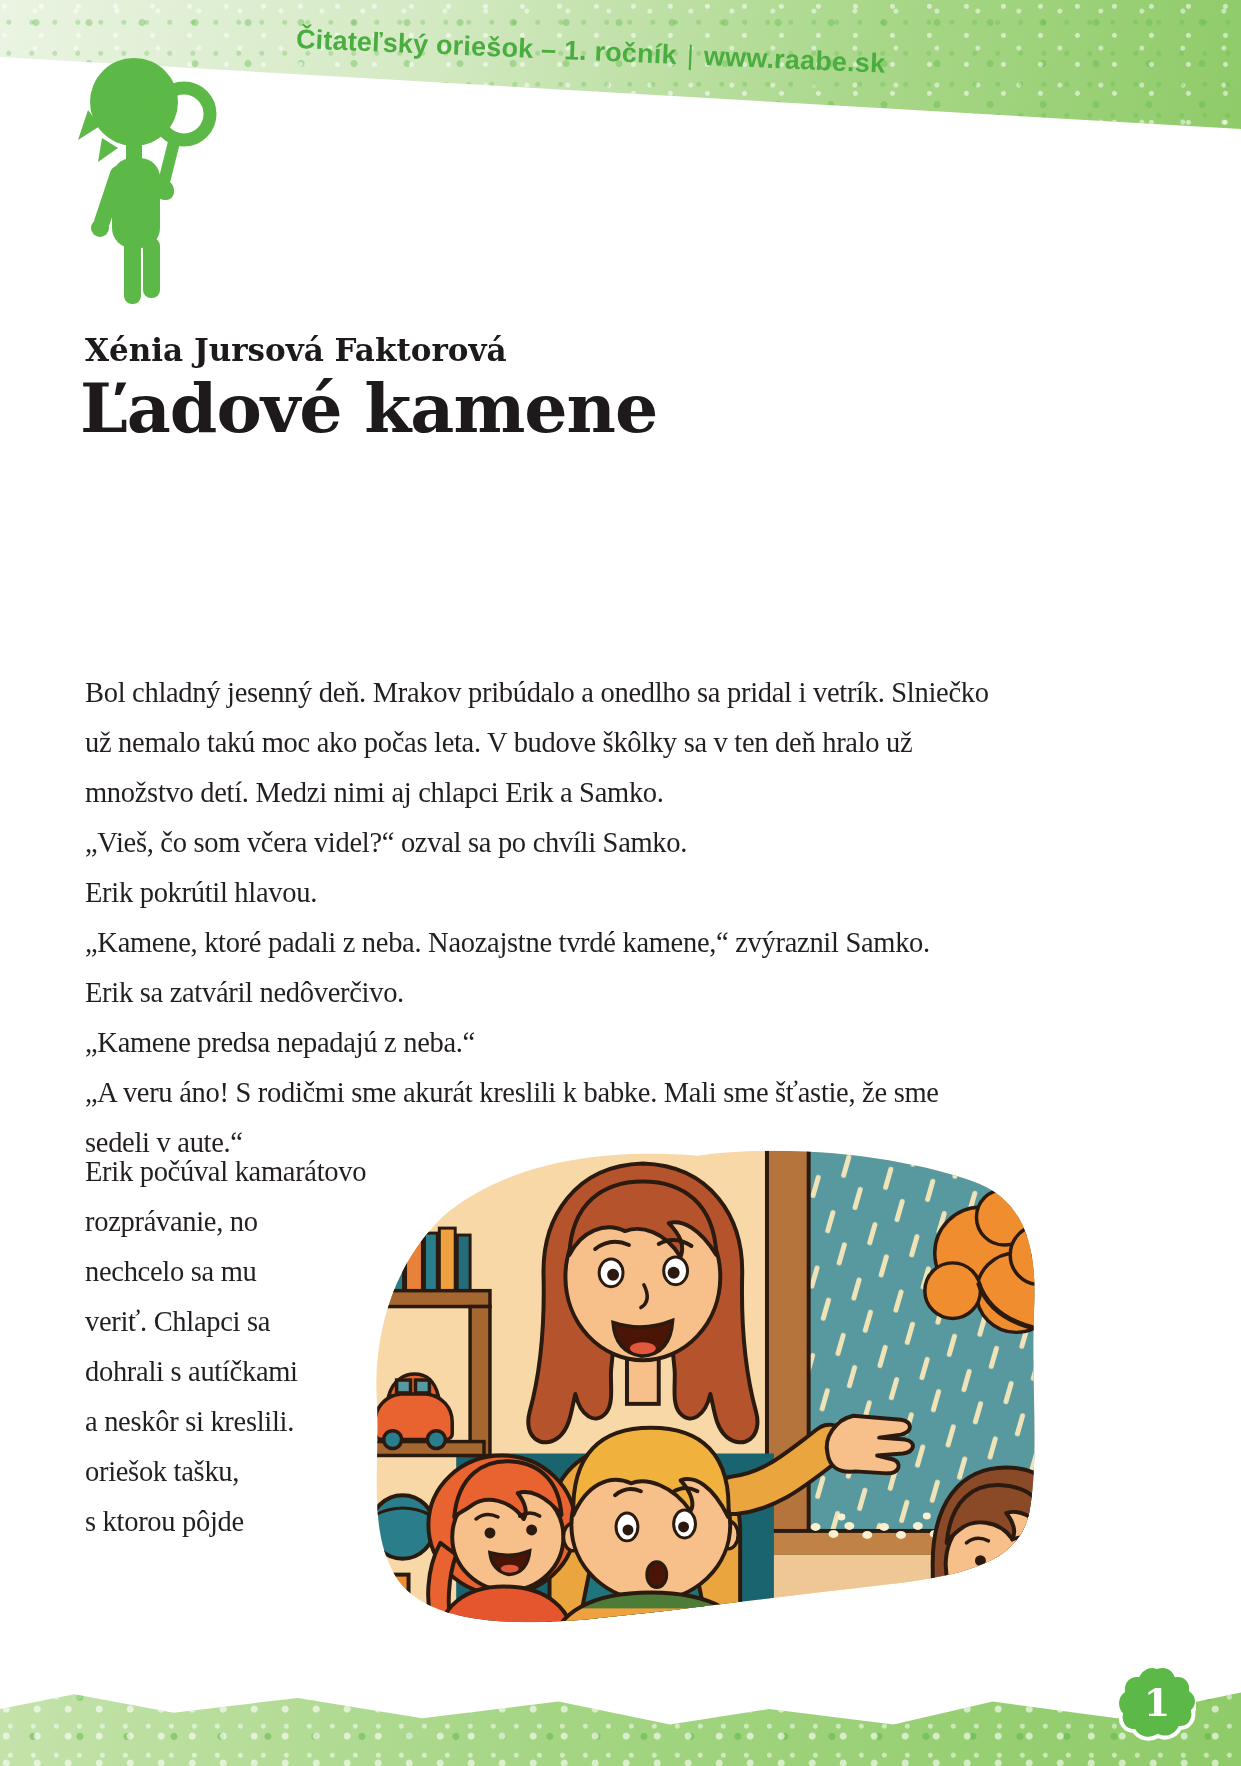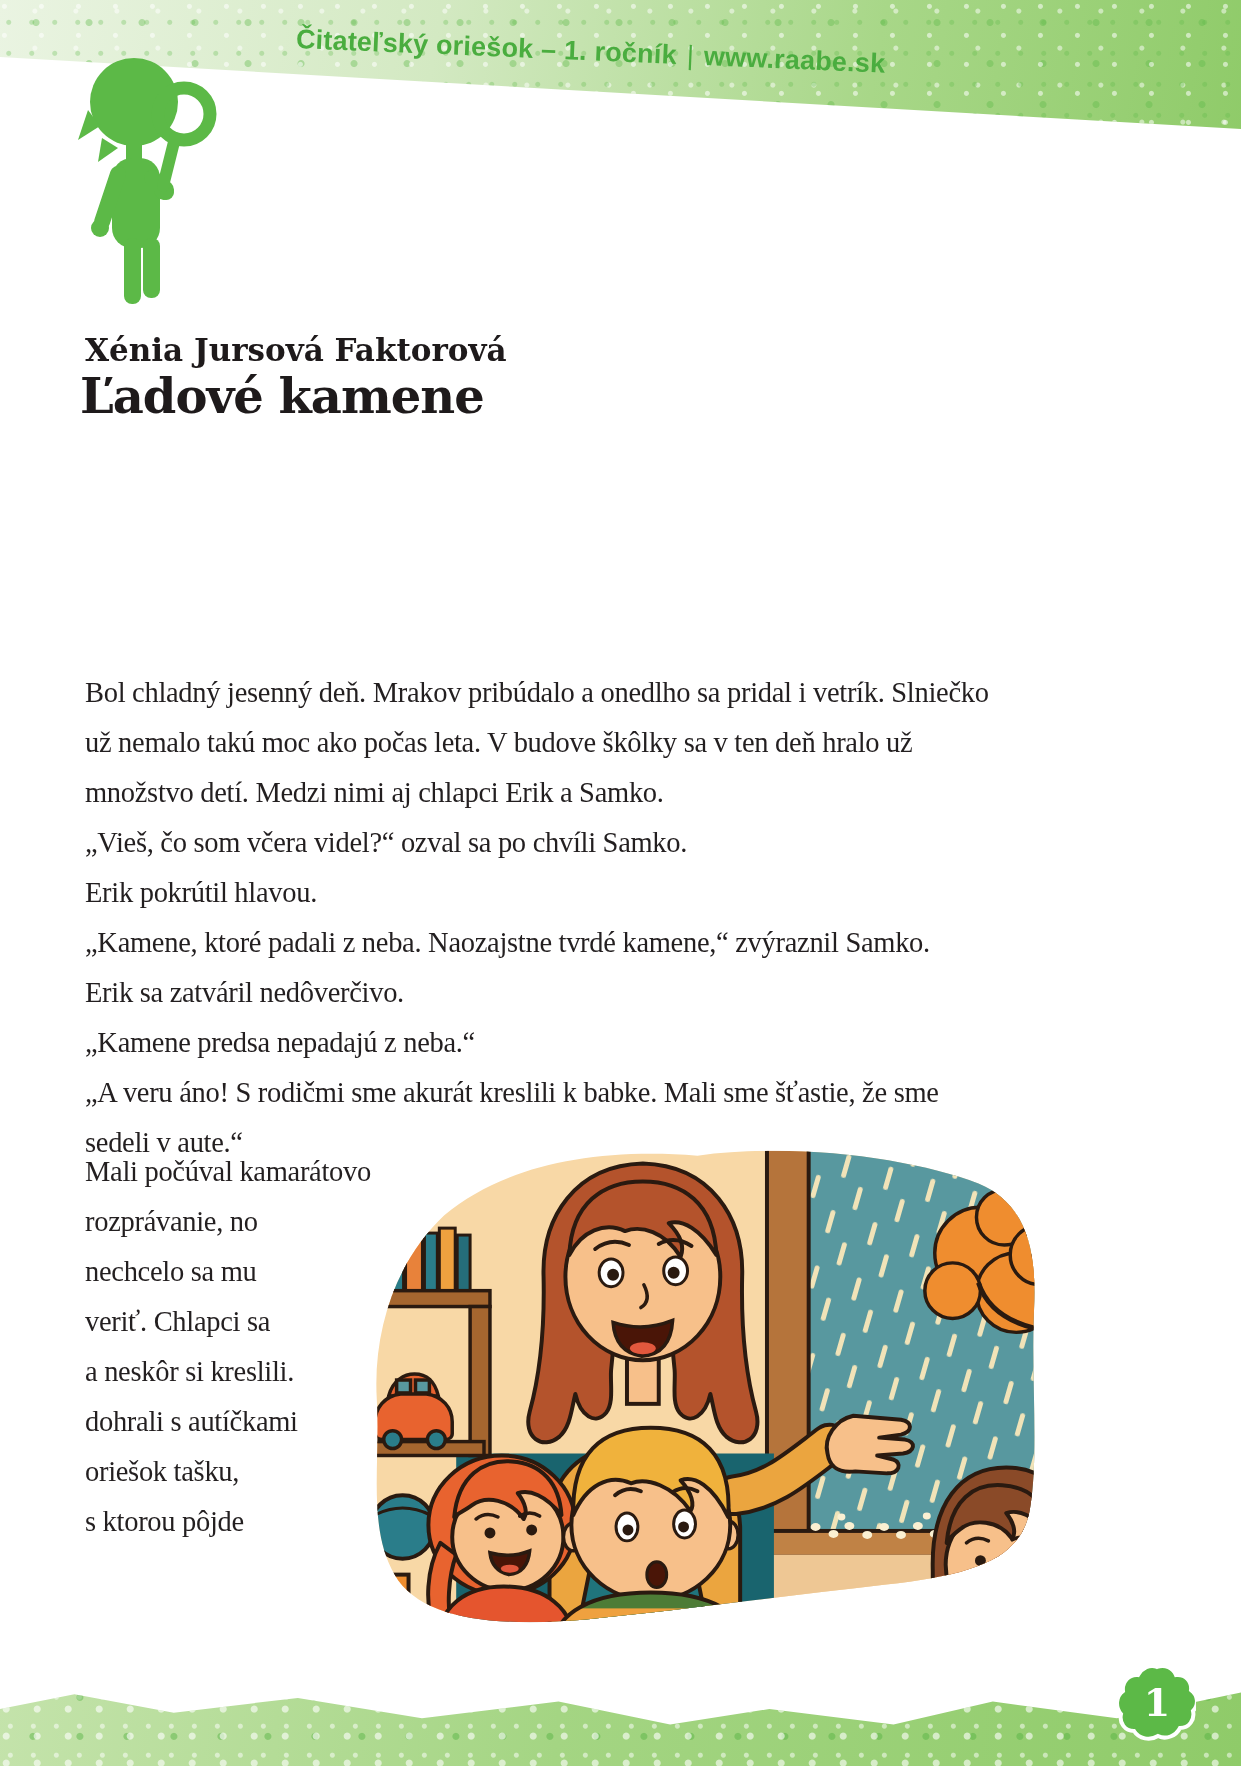--- a/index.html
+++ b/index.html
@@ -21,21 +21,21 @@
     letter-spacing:.2px;white-space:nowrap;}
   .banner .sep{padding:0 10px;font-weight:400;}
 
   
   .kid-icon{position:absolute;left:72px;top:52px;width:150px;height:262px;}
 
   
   .author{position:absolute;left:85px;top:332px;font-family:"DejaVu Serif",serif;
     font-weight:700;font-size:31px;color:#1e1a1b;}
   .title{position:absolute;left:80px;top:368px;font-family:"DejaVu Serif",serif;
-    font-weight:700;font-size:48px;letter-spacing:-1px;color:#1e1a1b;}
+    font-weight:700;font-size:68px;letter-spacing:-1px;color:#1e1a1b;}
 
   
   .story{position:absolute;left:85px;top:668px;}
   .story-col{position:absolute;left:85px;top:1147px;}
   .line{margin:0;height:50px;line-height:50px;font-size:28.5px;letter-spacing:-.3px;
     white-space:nowrap;color:#231f20;}
 
   
   .illustration{position:absolute;left:345px;top:1123px;width:695px;height:522px;}
   .illustration svg{display:block;width:100%;height:100%;}
@@ -96,26 +96,26 @@
     <p class="line">„Vieš, čo som včera videl?“ ozval sa po chvíli Samko.</p>
     <p class="line">Erik pokrútil hlavou.</p>
     <p class="line">„Kamene, ktoré padali z neba. Naozajstne tvrdé kamene,“ zvýraznil Samko.</p>
     <p class="line">Erik sa zatváril nedôverčivo.</p>
     <p class="line">„Kamene predsa nepadajú z neba.“</p>
     <p class="line">„A veru áno! S rodičmi sme akurát kreslili k babke. Mali sme šťastie, že sme</p>
     <p class="line">sedeli v aute.“</p>
   </div>
 
   <div class="story-col">
-    <p class="line">Mali počúval kamarátovo</p>
+    <p class="line">Erik počúval kamarátovo</p>
     <p class="line">rozprávanie, no</p>
     <p class="line">nechcelo sa mu</p>
     <p class="line">veriť. Chlapci sa</p>
+    <p class="line">dohrali s autíčkami</p>
     <p class="line">a neskôr si kreslili.</p>
-    <p class="line">dohrali s autíčkami</p>
     <p class="line">oriešok tašku,</p>
     <p class="line">s ktorou pôjde</p>
   </div>
 
   <div class="illustration" role="img" aria-label="Kindergarten teacher with wavy red hair and teal apron points to a window with rain and hail; three children watch: girl with orange braid, blond boy in striped shirt, brown-haired girl; bookshelf, toy car and ball on the left, orange autumn tree outside.">
     <svg viewBox="0 0 700 520" xmlns="http://www.w3.org/2000/svg">
       <defs>
         <clipPath id="blob">
           <path d="M 100 90 C 160 40 250 22 355 30 C 460 16 575 34 638 58
                    C 686 78 697 125 694 185 C 691 255 699 330 690 385

